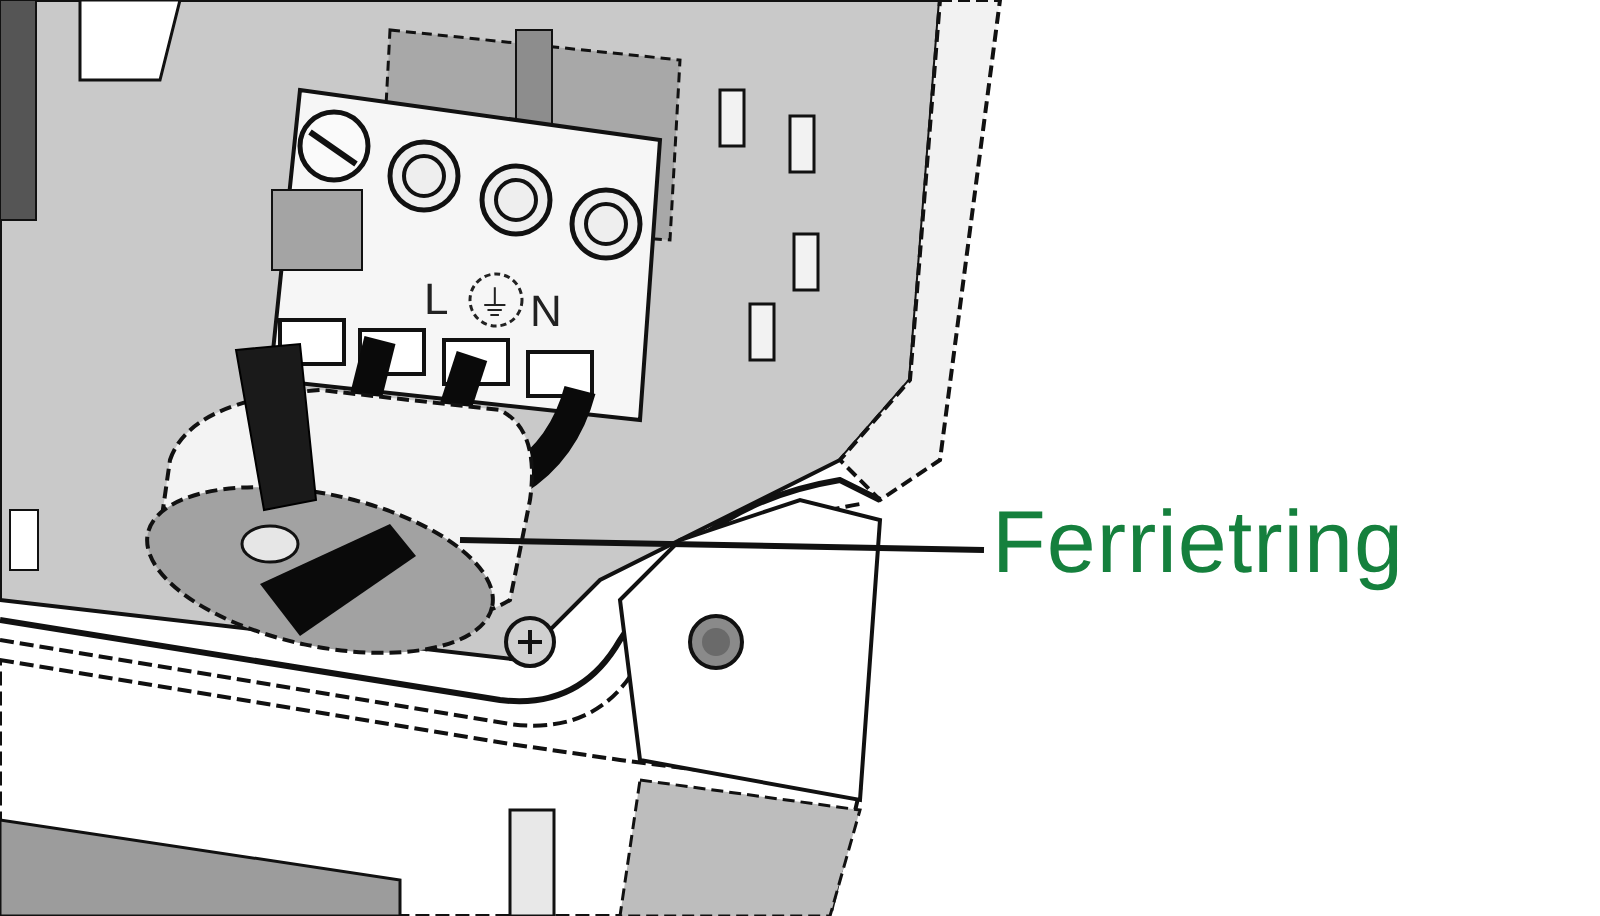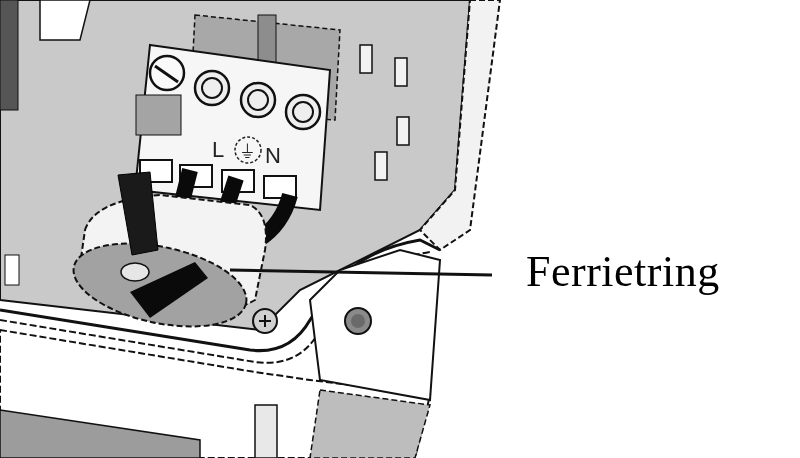--- a/index.html
+++ b/index.html
@@ -1,18 +1,18 @@
 <!DOCTYPE html>
 <html><head>
 <meta charset="utf-8">
 <style>
   html,body{margin:0;padding:0;background:#ffffff;}
   .stage{position:relative;width:800px;height:458px;overflow:hidden;background:#ffffff;}
   svg{position:absolute;left:0;top:0;}
-  .callout-label{position:absolute;left:526px;top:250px;font-family:Liberation Serif, serif;font-size:44px;color:#000000;letter-spacing:0.5px;line-height:1;}
+  .callout-label{position:absolute;left:496px;top:250px;font-family:Liberation Sans, sans-serif;font-size:44px;color:#15803d;letter-spacing:0.5px;line-height:1;}
   .term-text{font-family:"Liberation Sans",sans-serif;font-size:22px;fill:#222;}
 </style>
 </head>
 <body>
 
 <div class="stage">
   <svg width="800" height="458" viewBox="0 0 800 458">
 
     <polygon points="0,0 470,0 455,190 420,230 300,290 260,330 0,300" fill="#c9c9c9" stroke="#111" stroke-width="2"></polygon>
 

